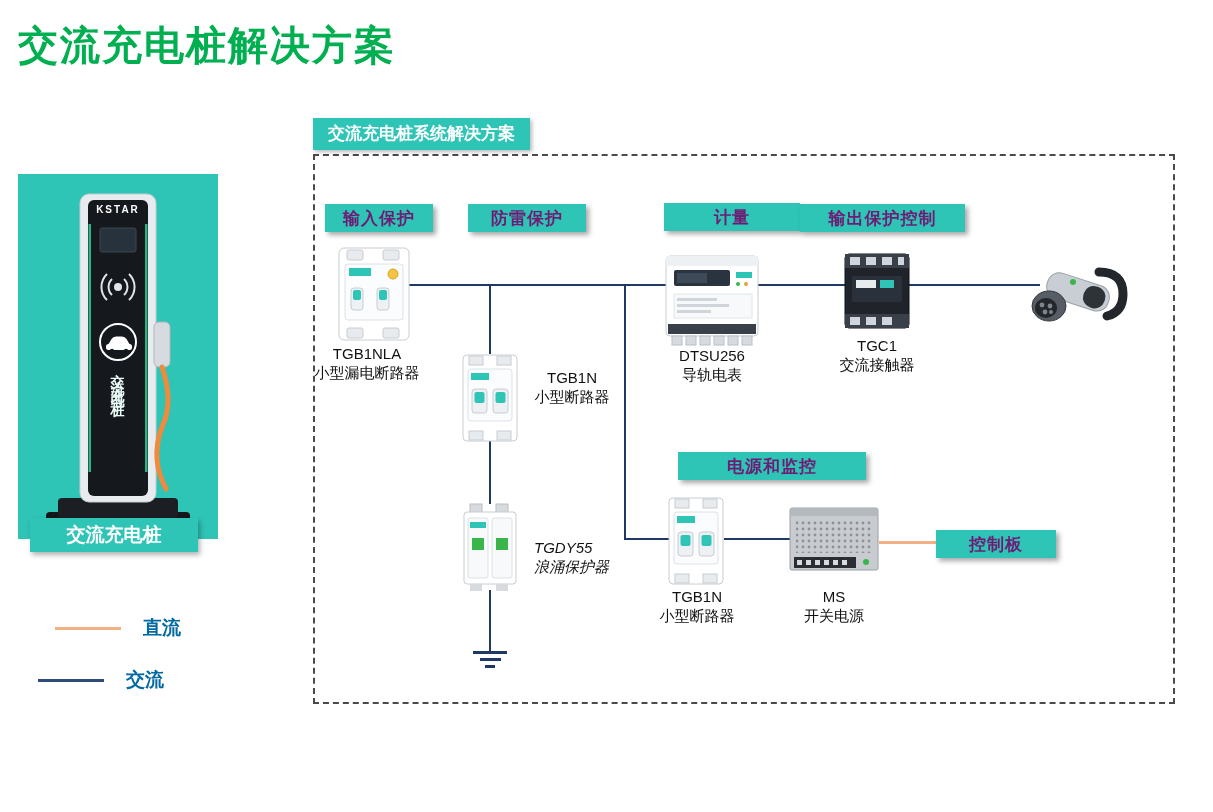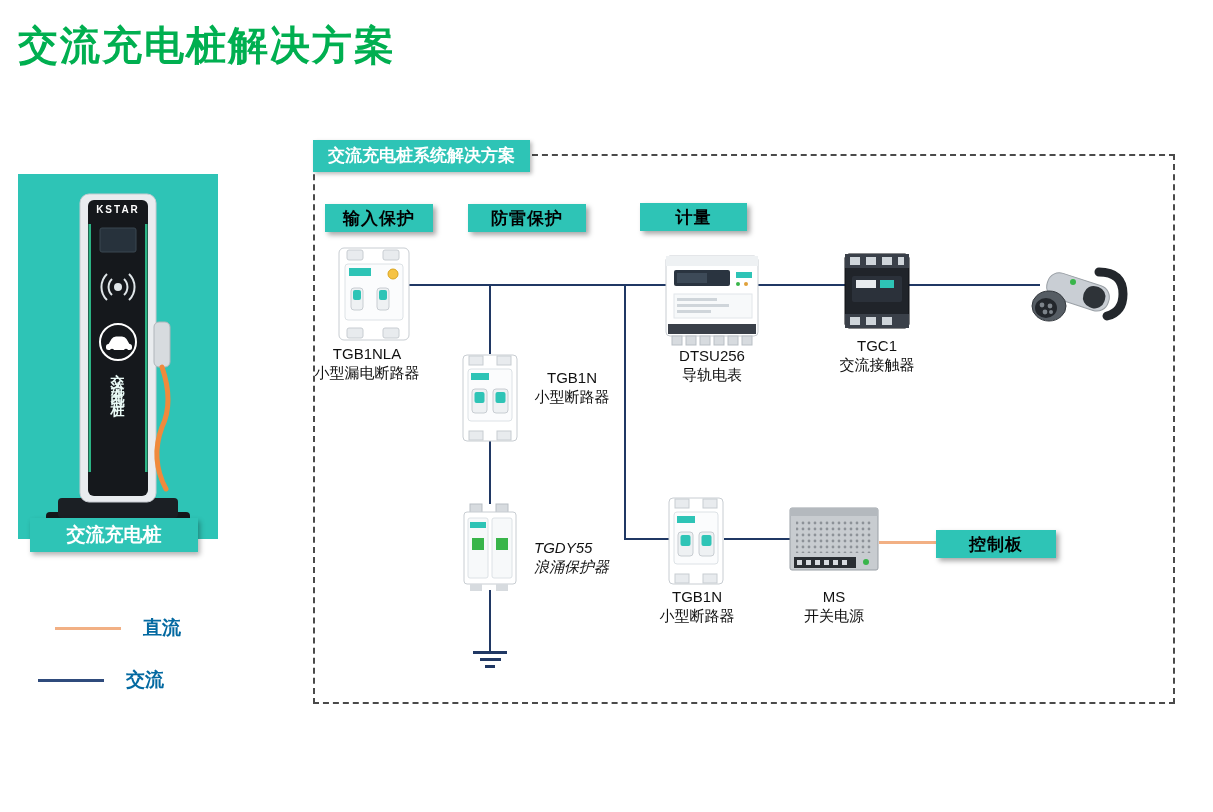--- a/index.html
+++ b/index.html
@@ -27,27 +27,27 @@
   .legend-row { position:absolute; display:flex; align-items:center; gap:22px; }
   #legend-dc { left:55px; top:615px; }
   #legend-ac { left:38px; top:667px; }
   .legend-swatch { width:66px; height:3px; display:inline-block; }
   .legend-swatch.dc { background:var(--dc); }
   .legend-swatch.ac { background:#2F4B7C; }
   .legend-label { font-size:19px; font-weight:bold; color:#0369a1; }
 
   
   .diagram-box { position:absolute; left:313px; top:154px; width:862px; height:550px; border:2px dashed #4a4a4a; background:#fff; }
-  .diagram-header { position:absolute; left:313px; top:140px; height:32px; padding:0 15px; background:var(--teal); color:#fff; font-size:17px; font-weight:bold; line-height:32px; z-index:4; box-shadow:2px 2px 4px rgba(0,0,0,.28); }
-
-  
-  .tag { position:absolute; height:28px; background:var(--teal); color:#000000; font-weight:bold; font-size:17px; display:flex; align-items:center; justify-content:center; z-index:3; box-shadow:3px 3px 5px rgba(0,0,0,.35); letter-spacing:1px; }
+  .diagram-header { position:absolute; left:313px; top:118px; height:32px; padding:0 15px; background:var(--teal); color:#fff; font-size:17px; font-weight:bold; line-height:32px; z-index:4; box-shadow:2px 2px 4px rgba(0,0,0,.28); }
+
+  
+  .tag { position:absolute; height:28px; background:var(--teal); color:#701a75; font-weight:bold; font-size:17px; display:flex; align-items:center; justify-content:center; z-index:3; box-shadow:3px 3px 5px rgba(0,0,0,.35); letter-spacing:1px; }
   #tag-input   { left:325px; top:204px; width:108px; }
   #tag-surge   { left:468px; top:204px; width:118px; }
-  #tag-meter   { left:640px; top:203px; width:107px;text-align:right; }
+  #tag-meter   { left:664px; top:203px; width:136px;text-align:right; }
   #tag-output  { left:800px; top:204px; width:165px; }
   #tag-power   { left:678px; top:452px; width:188px; }
   #tag-ctrl    { left:936px; top:530px; width:120px; }
 
   
   .wire { position:absolute; z-index:1; }
   .wire.ac { background:var(--ac); }
   .wire.dc { background:var(--dc); }
   #wire-main      { left:408px; top:284px; width:632px; height:2px; }
   #wire-branch1   { left:489px; top:284px; width:2px; height:70px; }
@@ -132,20 +132,22 @@
     <span class="legend-swatch ac"></span>
     <span class="legend-label">交流</span>
   </div>
 
   <div class="diagram-box"></div>
   <div class="diagram-header">交流充电桩系统解决方案</div>
 
   <div class="tag" id="tag-input">输入保护</div>
   <div class="tag" id="tag-surge">防雷保护</div>
   <div class="tag" id="tag-meter">计量</div>
+  <div class="tag" id="tag-output">输出保护控制</div>
+  <div class="tag" id="tag-power">电源和监控</div>
   <div class="tag" id="tag-ctrl">控制板</div>
 
   <div class="wire ac" id="wire-main"></div>
   <div class="wire ac" id="wire-branch1"></div>
   <div class="wire ac" id="wire-mcb-spd"></div>
   <div class="wire ac" id="wire-spd-gnd"></div>
   <div class="wire ac" id="wire-branch2"></div>
   <div class="wire ac" id="wire-branch2-h"></div>
   <div class="wire ac" id="wire-mcb2-psu"></div>
   <div class="wire dc" id="wire-psu-ctrl"></div>

